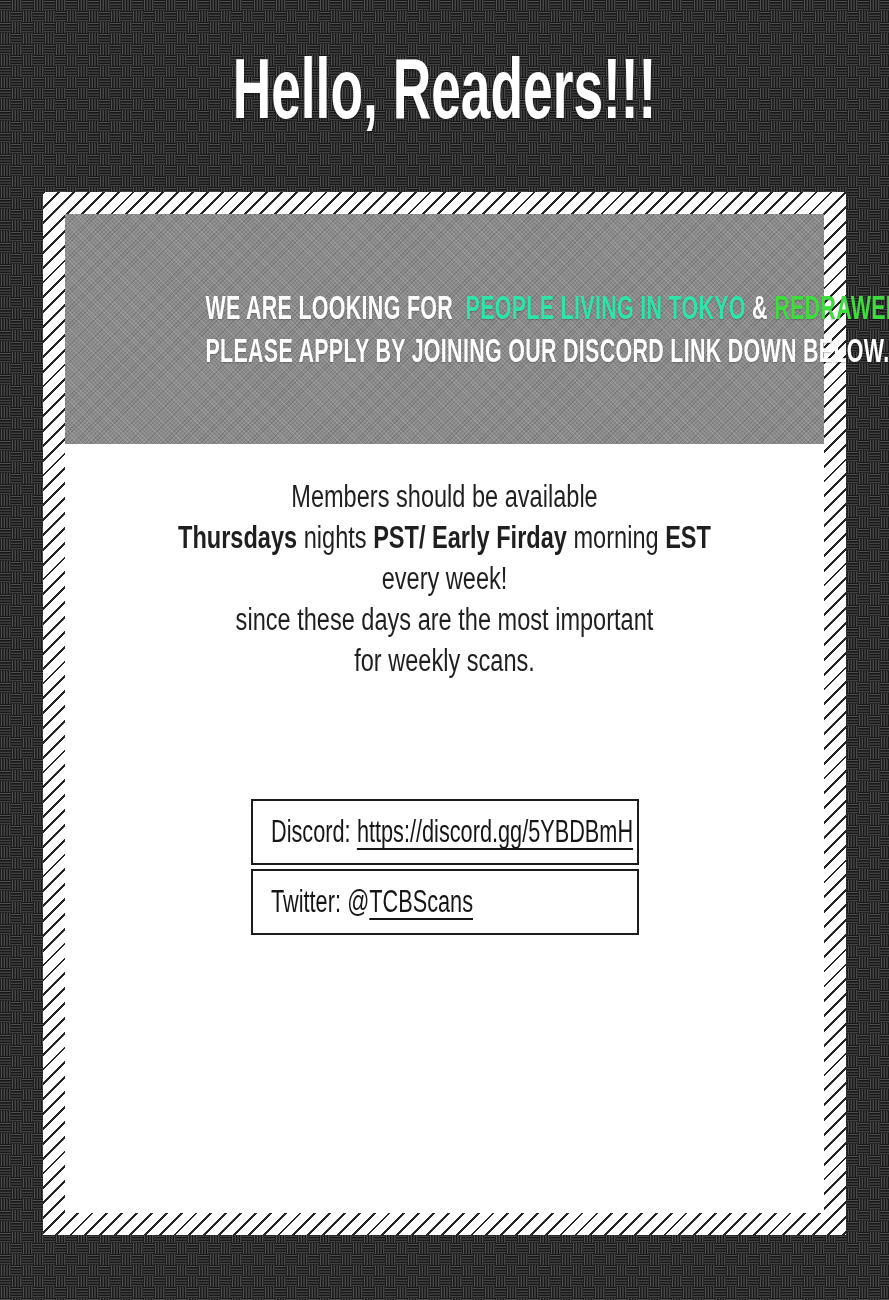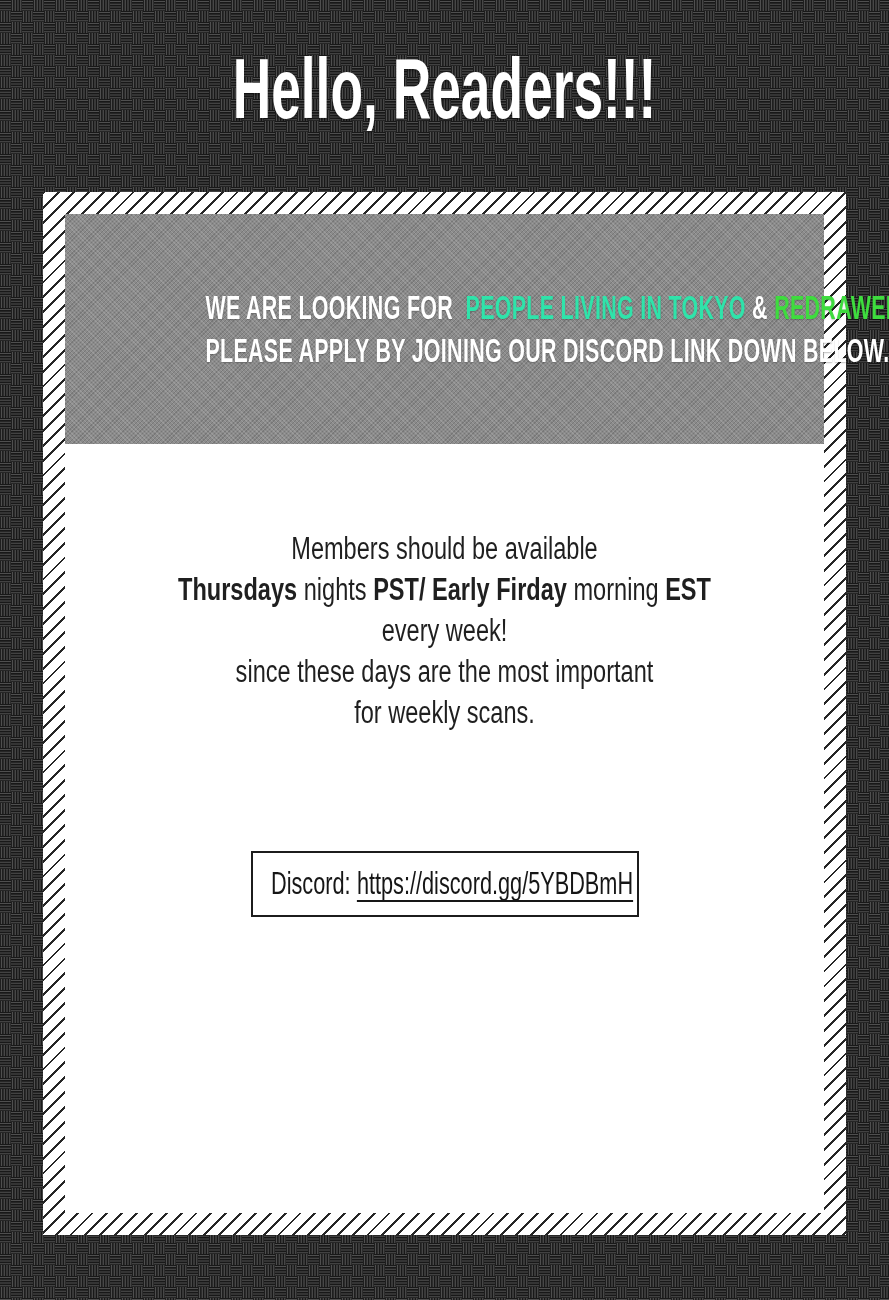--- a/index.html
+++ b/index.html
@@ -72,21 +72,21 @@
     color: #ffffff;
     line-height: 43px;
     white-space: nowrap;
     transform: scaleX(0.63);
     transform-origin: 50% 50%;
     letter-spacing: 0.5px;
     text-shadow: 0 1px 2px rgba(0,0,0,0.25);
   }
   .banner-line span { white-space: pre; }
   
-  .notice { margin-top: 84px; }
+  .notice { margin-top: 32px; }
   .notice-line {
     text-align: center;
     font-size: 31px;
     font-weight: 400;
     color: #1f1f1f;
     line-height: 41px;
     white-space: nowrap;
     transform: scaleX(0.76);
     transform-origin: 50% 50%;
   }
@@ -164,18 +164,21 @@
         </div>
         <div class="notice-line">every week!</div>
         <div class="notice-line">since these days are the most important</div>
         <div class="notice-line">for weekly scans.</div>
       </div>
 
       <div class="links">
         <div class="link-row">
           <span class="row-text"><span class="row-label">Discord:</span><span></span><span class="row-url">https://discord.gg/5YBDBmH</span></span>
         </div>
+        <div class="link-row">
+          <span class="row-text"><span class="row-label">Twitter:</span><span>@</span><span class="row-url">TCBScans</span></span>
+        </div>
       </div>
 
     </div>
   </div>
 
 </div>
 
 </body></html>

